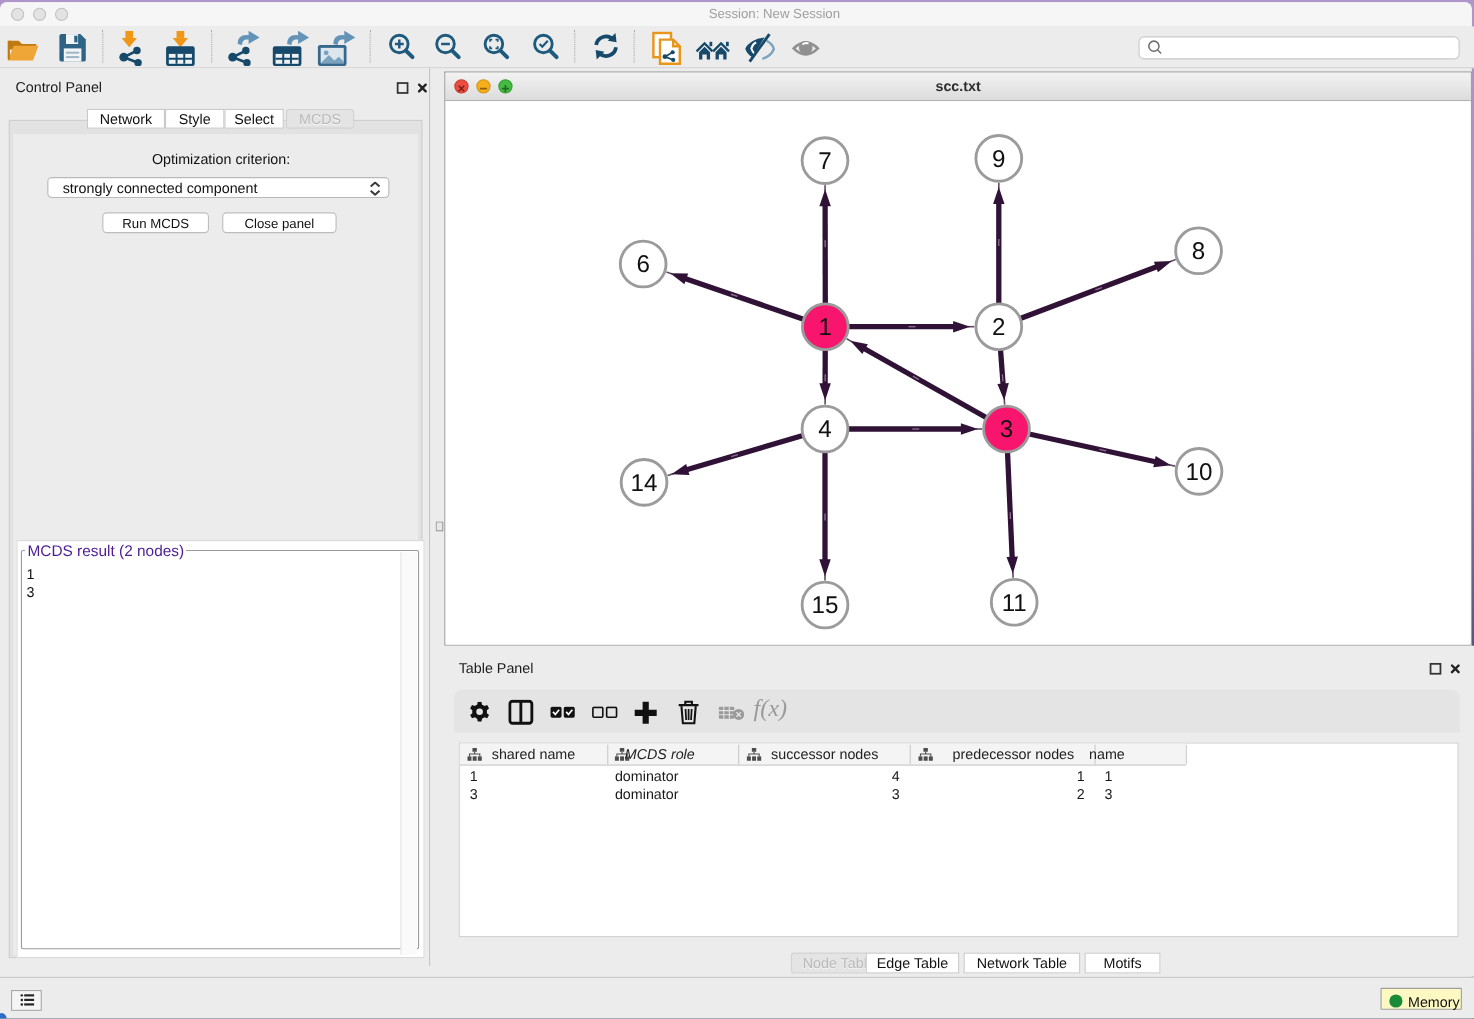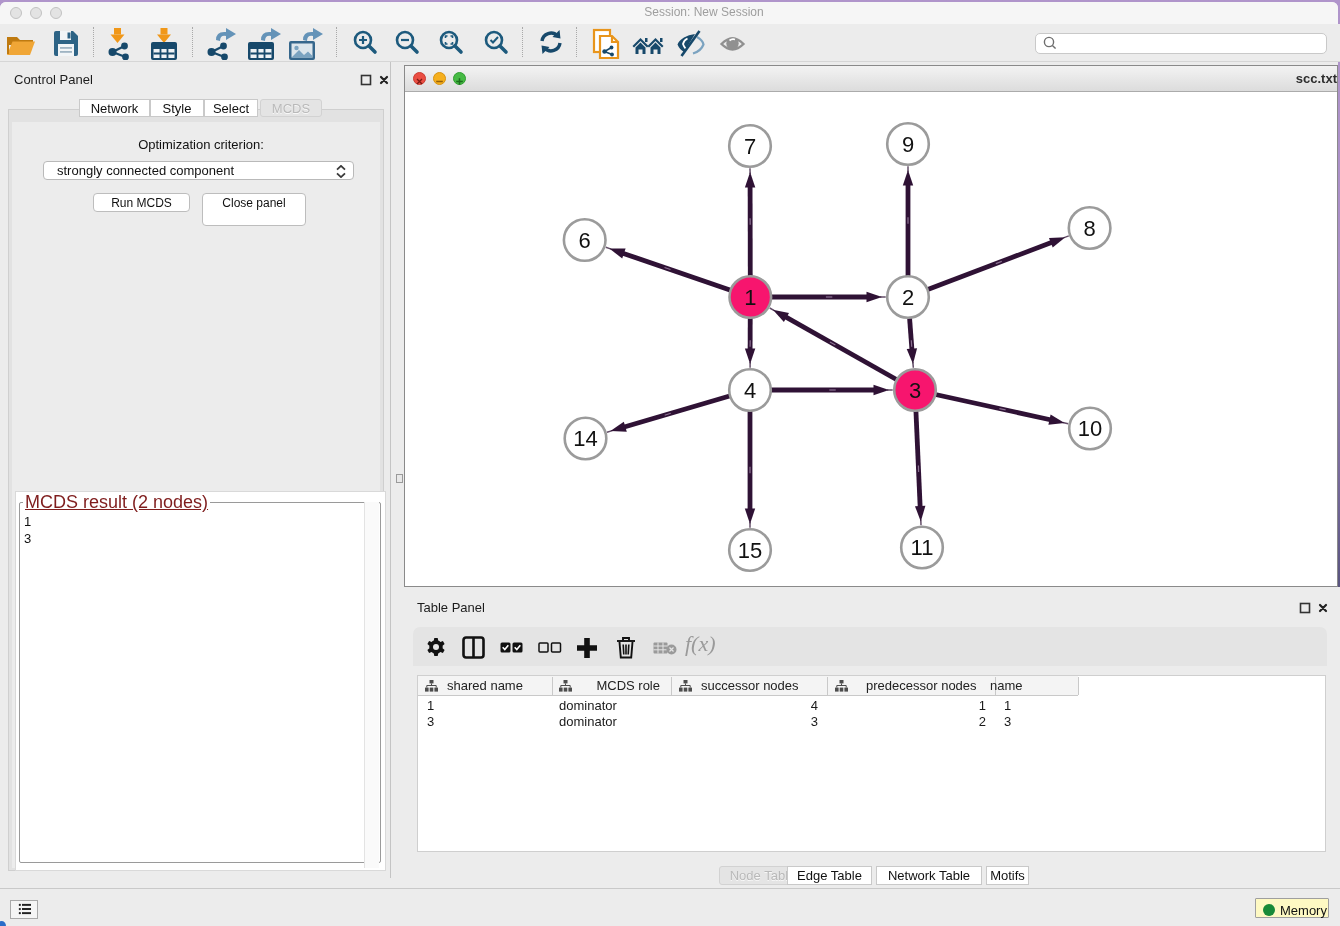--- a/index.html
+++ b/index.html
@@ -177,45 +177,45 @@
   <div style="position:absolute;left:12px;top:60px;width:368px;height:746px;background:#ececec;"></div>
   <div style="position:absolute;left:0px;top:75px;width:402px;text-align:center;font-size:13px;color:#111;">Optimization criterion:</div>
   <div style="position:absolute;left:43px;top:99px;width:311px;height:19px;background:#fff;border:1px solid #b9b9b9;border-radius:4px;box-sizing:border-box;">
     <div style="position:absolute;left:13px;top:1px;font-size:13px;color:#111;">strongly connected component</div>
     <svg style="position:absolute;right:6px;top:3px;" width="12" height="13" viewBox="0 0 12 13">
         <path d="M2 4.6 L6 0.9 L10 4.6" stroke="#3a3a3a" stroke-width="1.8" fill="none"></path>
         <path d="M2 8.4 L6 12.1 L10 8.4" stroke="#3a3a3a" stroke-width="1.8" fill="none"></path>
       </svg>
   </div>
   <div class="btn" style="left:93px;top:131px;width:97px;height:19px;line-height:18px;">Run MCDS</div>
-  <div class="btn" style="left:202px;top:131px;width:104px;height:33px;line-height:18px;">Close panel</div>
+  <div class="btn" style="left:202px;top:131px;width:104px;height:19px;line-height:18px;">Close panel</div>
   <div style="position:absolute;left:15px;top:429px;width:371px;height:380px;background:#fff;border:1px solid #d9d9d9;box-sizing:border-box;">
     <fieldset style="position:absolute;left:3px;top:0px;width:360px;height:369px;border:1px solid #9a9a9a;border-radius:2px;margin:0;padding:0;">
-      <legend style="font-size:18px;color:#7f1d1d;margin-left:3px;padding:0 2px;text-decoration:underline;">MCDS result (2 nodes)</legend>
+      <legend style="font-size:14px;color:#4c1d95;margin-left:3px;padding:0 2px;">MCDS result (2 nodes)</legend>
     </fieldset>
     <div style="position:absolute;left:8px;top:22px;font-size:13px;color:#111;">1</div>
     <div style="position:absolute;left:8px;top:39px;font-size:13px;color:#111;">3</div>
     <div style="position:absolute;left:348px;top:10px;width:14px;height:366px;background:#fafafa;border-left:1px solid #e3e3e3;"></div>
   </div>
 </div>
 <svg style="position:absolute;left:396px;top:474px;" width="8" height="10" viewBox="0 0 8 10">
     <rect x="0.5" y="0.5" width="6" height="8" fill="#e8e8e8" stroke="#9a9a9a"></rect>
   </svg>
 <div class="nwin" style="top:65px;height:522px;">
   <div class="ntitle">
     <div class="mb" style="left:8px;background:#ea4d42;border:1px solid #c93b31;"><svg width="11" height="11" viewBox="0 0 11 11">
           <path d="M3 3 L8 8 M8 3 L3 8" stroke="#7d1a12" stroke-width="1.3"></path>
         </svg></div>
     <div class="mb" style="left:28px;background:#f5af1d;border:1px solid #d7920f;"><svg width="11" height="11" viewBox="0 0 11 11">
           <path d="M2.2 5.5 H8.8" stroke="#93600a" stroke-width="1.5"></path>
         </svg></div>
     <div class="mb" style="left:48px;background:#46ba44;border:1px solid #2f9e30;"><svg width="11" height="11" viewBox="0 0 11 11">
           <path d="M2.2 5.5 H8.8 M5.5 2.2 V8.8" stroke="#1c6e1d" stroke-width="1.5"></path>
         </svg></div>
-    <div style="position:absolute;top:5px;width:100%;text-align:right;font-size:13px;color:#2e2e2e;font-weight:bold;">scc.txt</div>
+    <div style="position:absolute;top:5px;width:100%;text-align:center;font-size:13px;color:#2e2e2e;font-weight:bold;">scc.txt</div>
   </div>
   <div style="position:absolute;left:0;top:26px;width:932px;height:494px;background:#fff;overflow:hidden;">
     <svg style="position:absolute;left:0;top:0;" width="932" height="494" viewBox="0 0 932 494">
       <g stroke="#2f1235" stroke-width="4.8">
         <line x1="345.3" y1="205.0" x2="345.1" y2="93.5"></line>
         <line x1="345.3" y1="205.0" x2="217.0" y2="160.9"></line>
         <line x1="345.3" y1="205.0" x2="463.5" y2="205.0"></line>
         <line x1="345.3" y1="205.0" x2="345.1" y2="258.5"></line>
         <line x1="503.0" y1="205.0" x2="503.0" y2="91.5"></line>
         <line x1="503.0" y1="205.0" x2="647.7" y2="150.0"></line>
@@ -383,39 +383,39 @@
         <g transform="translate(417,4)">
             <rect x="4.5" y="0" width="4" height="3.4"></rect>
             <rect x="0" y="7.6" width="3.6" height="4"></rect>
             <rect x="4.7" y="7.6" width="3.6" height="4"></rect>
             <rect x="9.4" y="7.6" width="3.6" height="4"></rect>
             <path d="M6.5 3.4 V5.5 M1.8 7.6 V5.5 H11.2 V7.6" stroke="#4d4d4d" fill="none"></path>
           </g>
       </g>
     </svg>
     <div class="thdr" style="left:22px;top:2px;width:90px;text-align:center;">shared name</div>
-    <div class="thdr" style="left:150px;top:2px;width:92px;text-align:right;">MCDS role</div>
+    <div class="thdr" style="left:150px;top:2px;width:92px;text-align:left;font-style:italic;">MCDS role</div>
     <div class="thdr" style="left:283px;top:2px;width:90px;text-align:center;white-space:nowrap;">successor nodes</div>
     <div class="thdr" style="left:448px;top:2px;width:100px;text-align:center;white-space:nowrap;">predecessor nodes</div>
     <div class="thdr" style="left:572px;top:2px;width:80px;">name</div>
     <div class="cell" style="left:9px;top:22px;">1</div>
     <div class="cell" style="left:141px;top:22px;">dominator</div>
     <div class="cell" style="left:253px;top:22px;width:147px;text-align:right;">4</div>
     <div class="cell" style="left:409px;top:22px;width:159px;text-align:right;">1</div>
     <div class="cell" style="left:586px;top:22px;">1</div>
     <div class="cell" style="left:9px;top:38px;">3</div>
     <div class="cell" style="left:141px;top:38px;">dominator</div>
     <div class="cell" style="left:253px;top:38px;width:147px;text-align:right;">3</div>
     <div class="cell" style="left:409px;top:38px;width:159px;text-align:right;">2</div>
     <div class="cell" style="left:586px;top:38px;">3</div>
   </div>
   <div class="btab tabdis" style="left:303px;top:279px;width:87px;margin-left:24px;">Node Table</div>
   <div class="btab" style="left:395px;top:279px;width:85px;">Edge Table</div>
   <div class="btab" style="left:484px;top:279px;width:106px;">Network Table</div>
-  <div class="btab" style="left:594px;top:279px;width:43px;">Motifs</div>
+  <div class="btab" style="left:594px;top:279px;width:69px;">Motifs</div>
 </div>
 <div class="statusbar">
   <div style="position:absolute;left:10px;top:11px;width:28px;height:19px;border:1px solid #a9a9a9;background:#f5f5f5;box-sizing:border-box;">
     <svg width="14" height="12" style="position:absolute;left:7px;top:2px;" viewBox="0 0 17 16">
         <circle cx="1.6" cy="2.5" r="1.5" fill="#222"></circle>
         <circle cx="1.6" cy="8" r="1.5" fill="#222"></circle>
         <circle cx="1.6" cy="13.5" r="1.5" fill="#222"></circle>
         <rect x="4.5" y="1.2" width="12" height="2.6" fill="#222"></rect>
         <rect x="4.5" y="6.7" width="12" height="2.6" fill="#222"></rect>
         <rect x="4.5" y="12.2" width="12" height="2.6" fill="#222"></rect>

